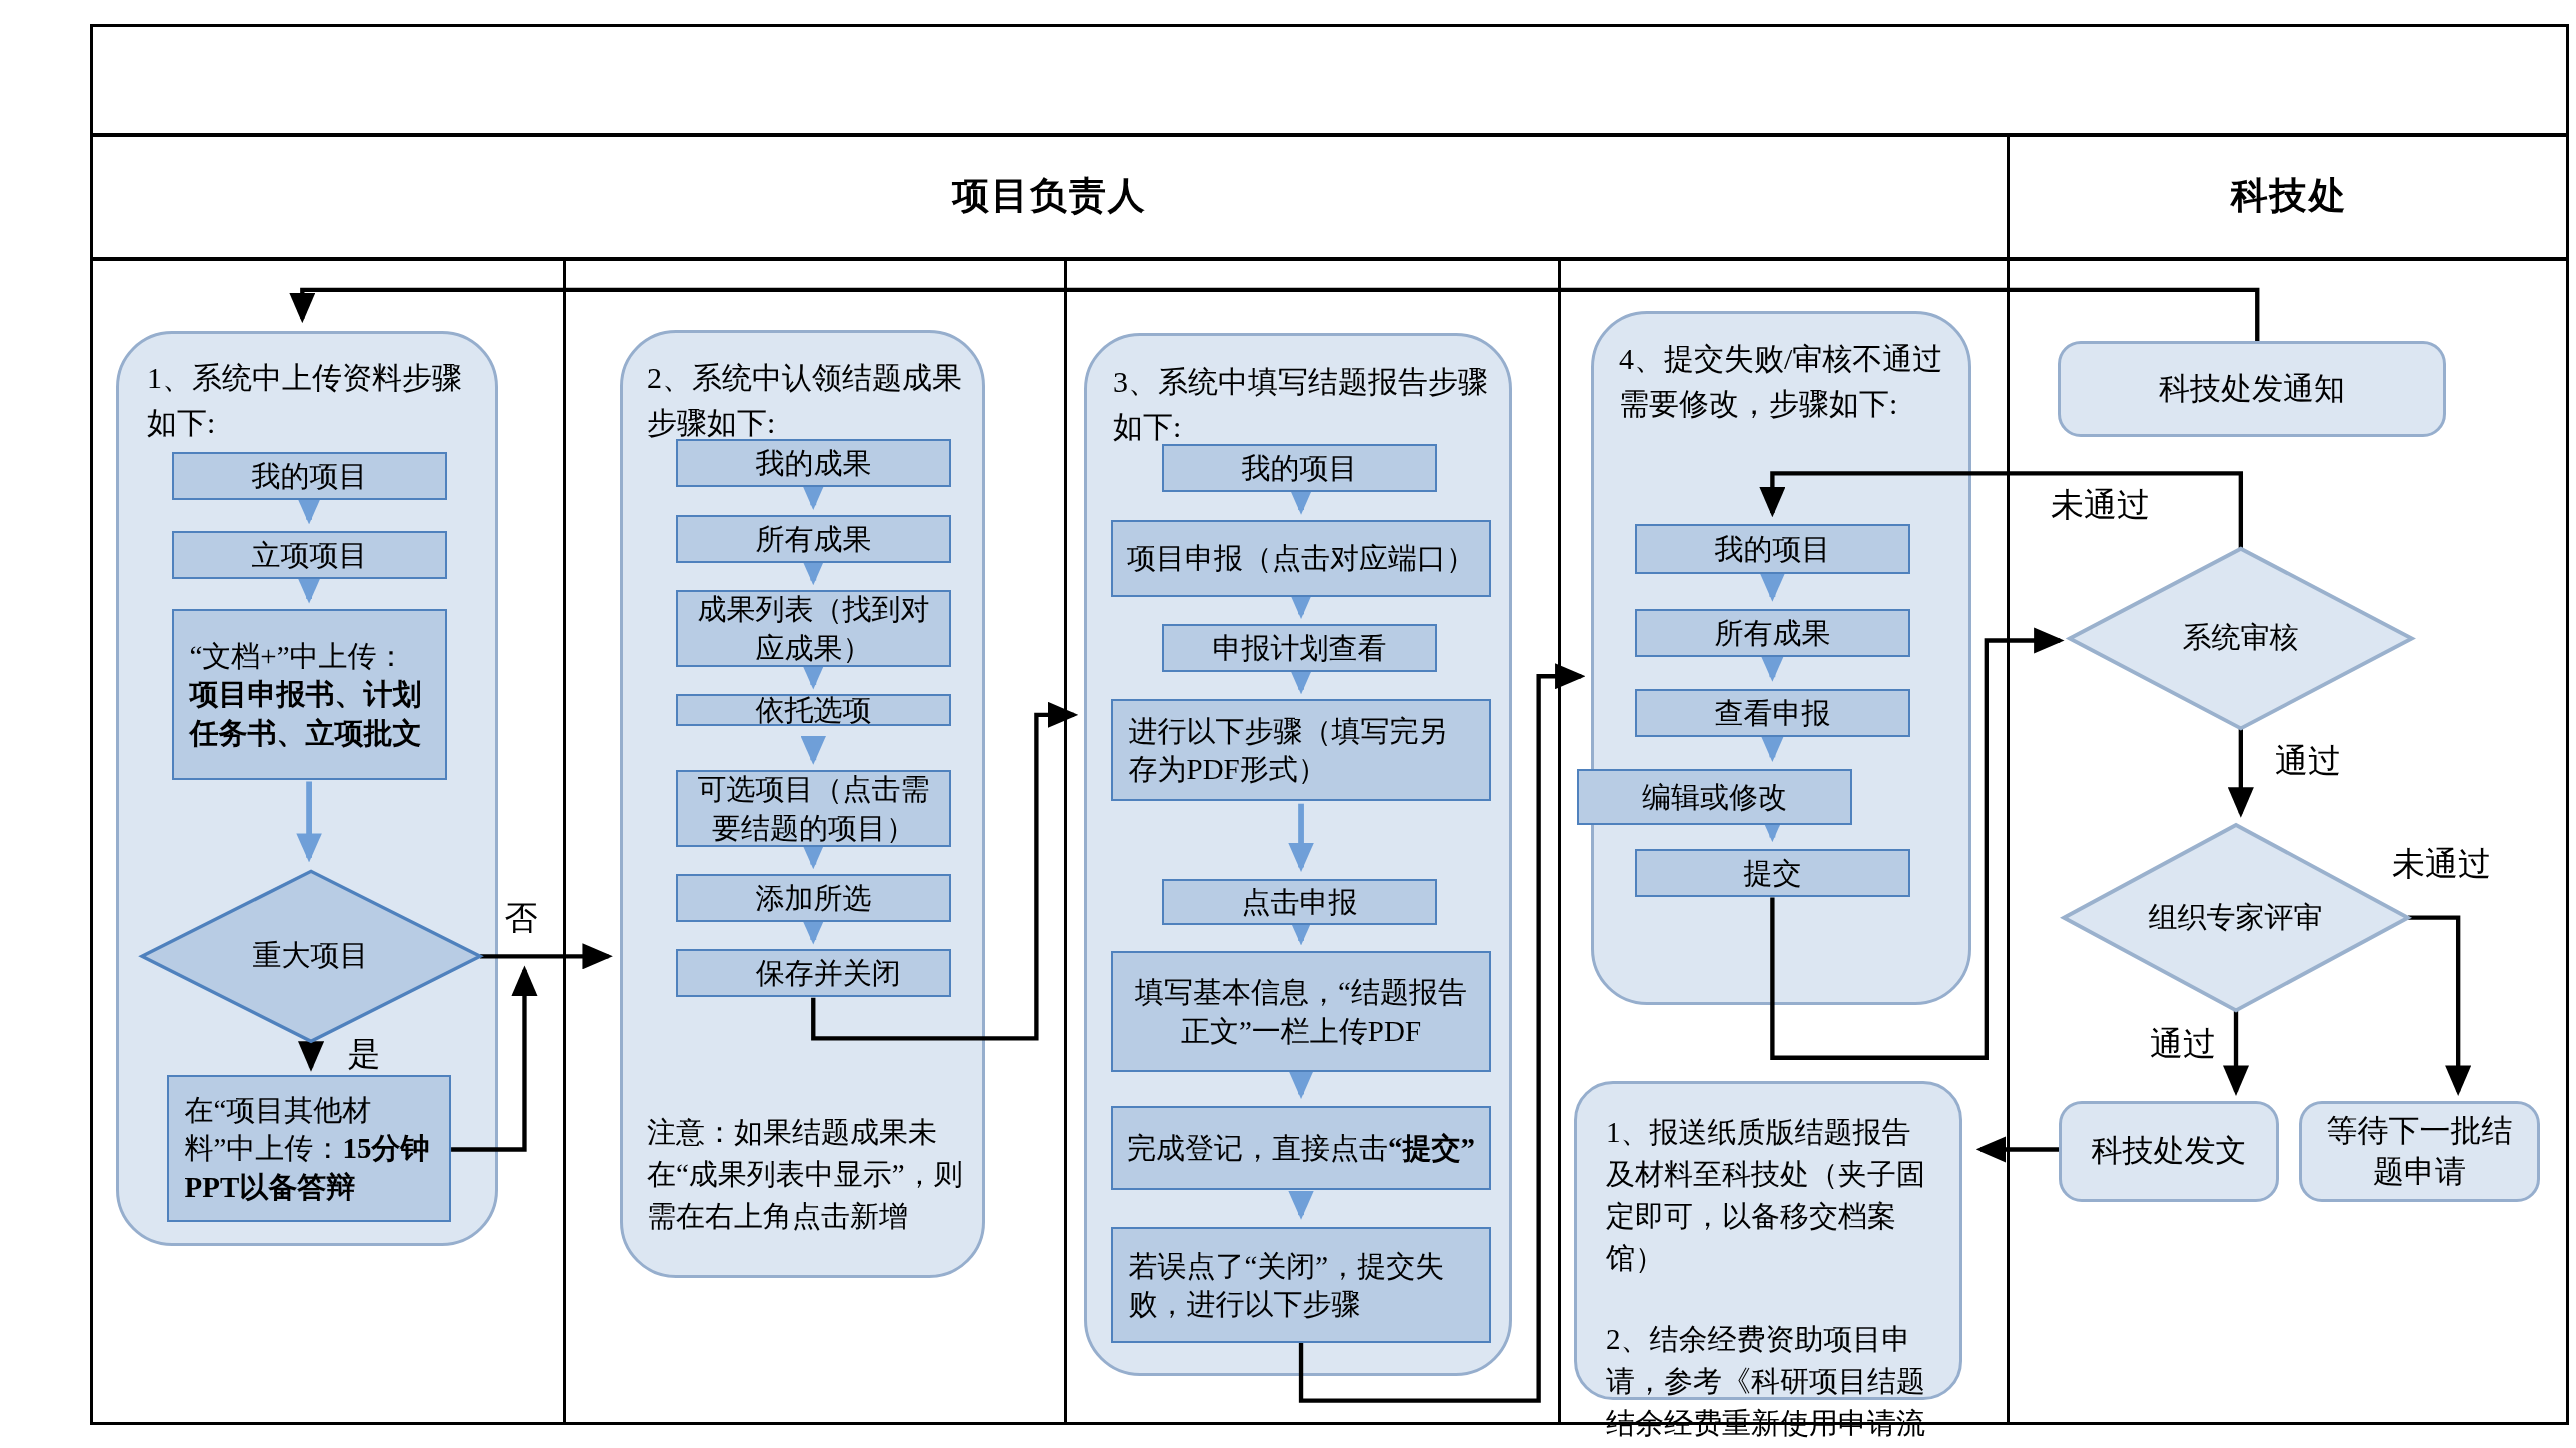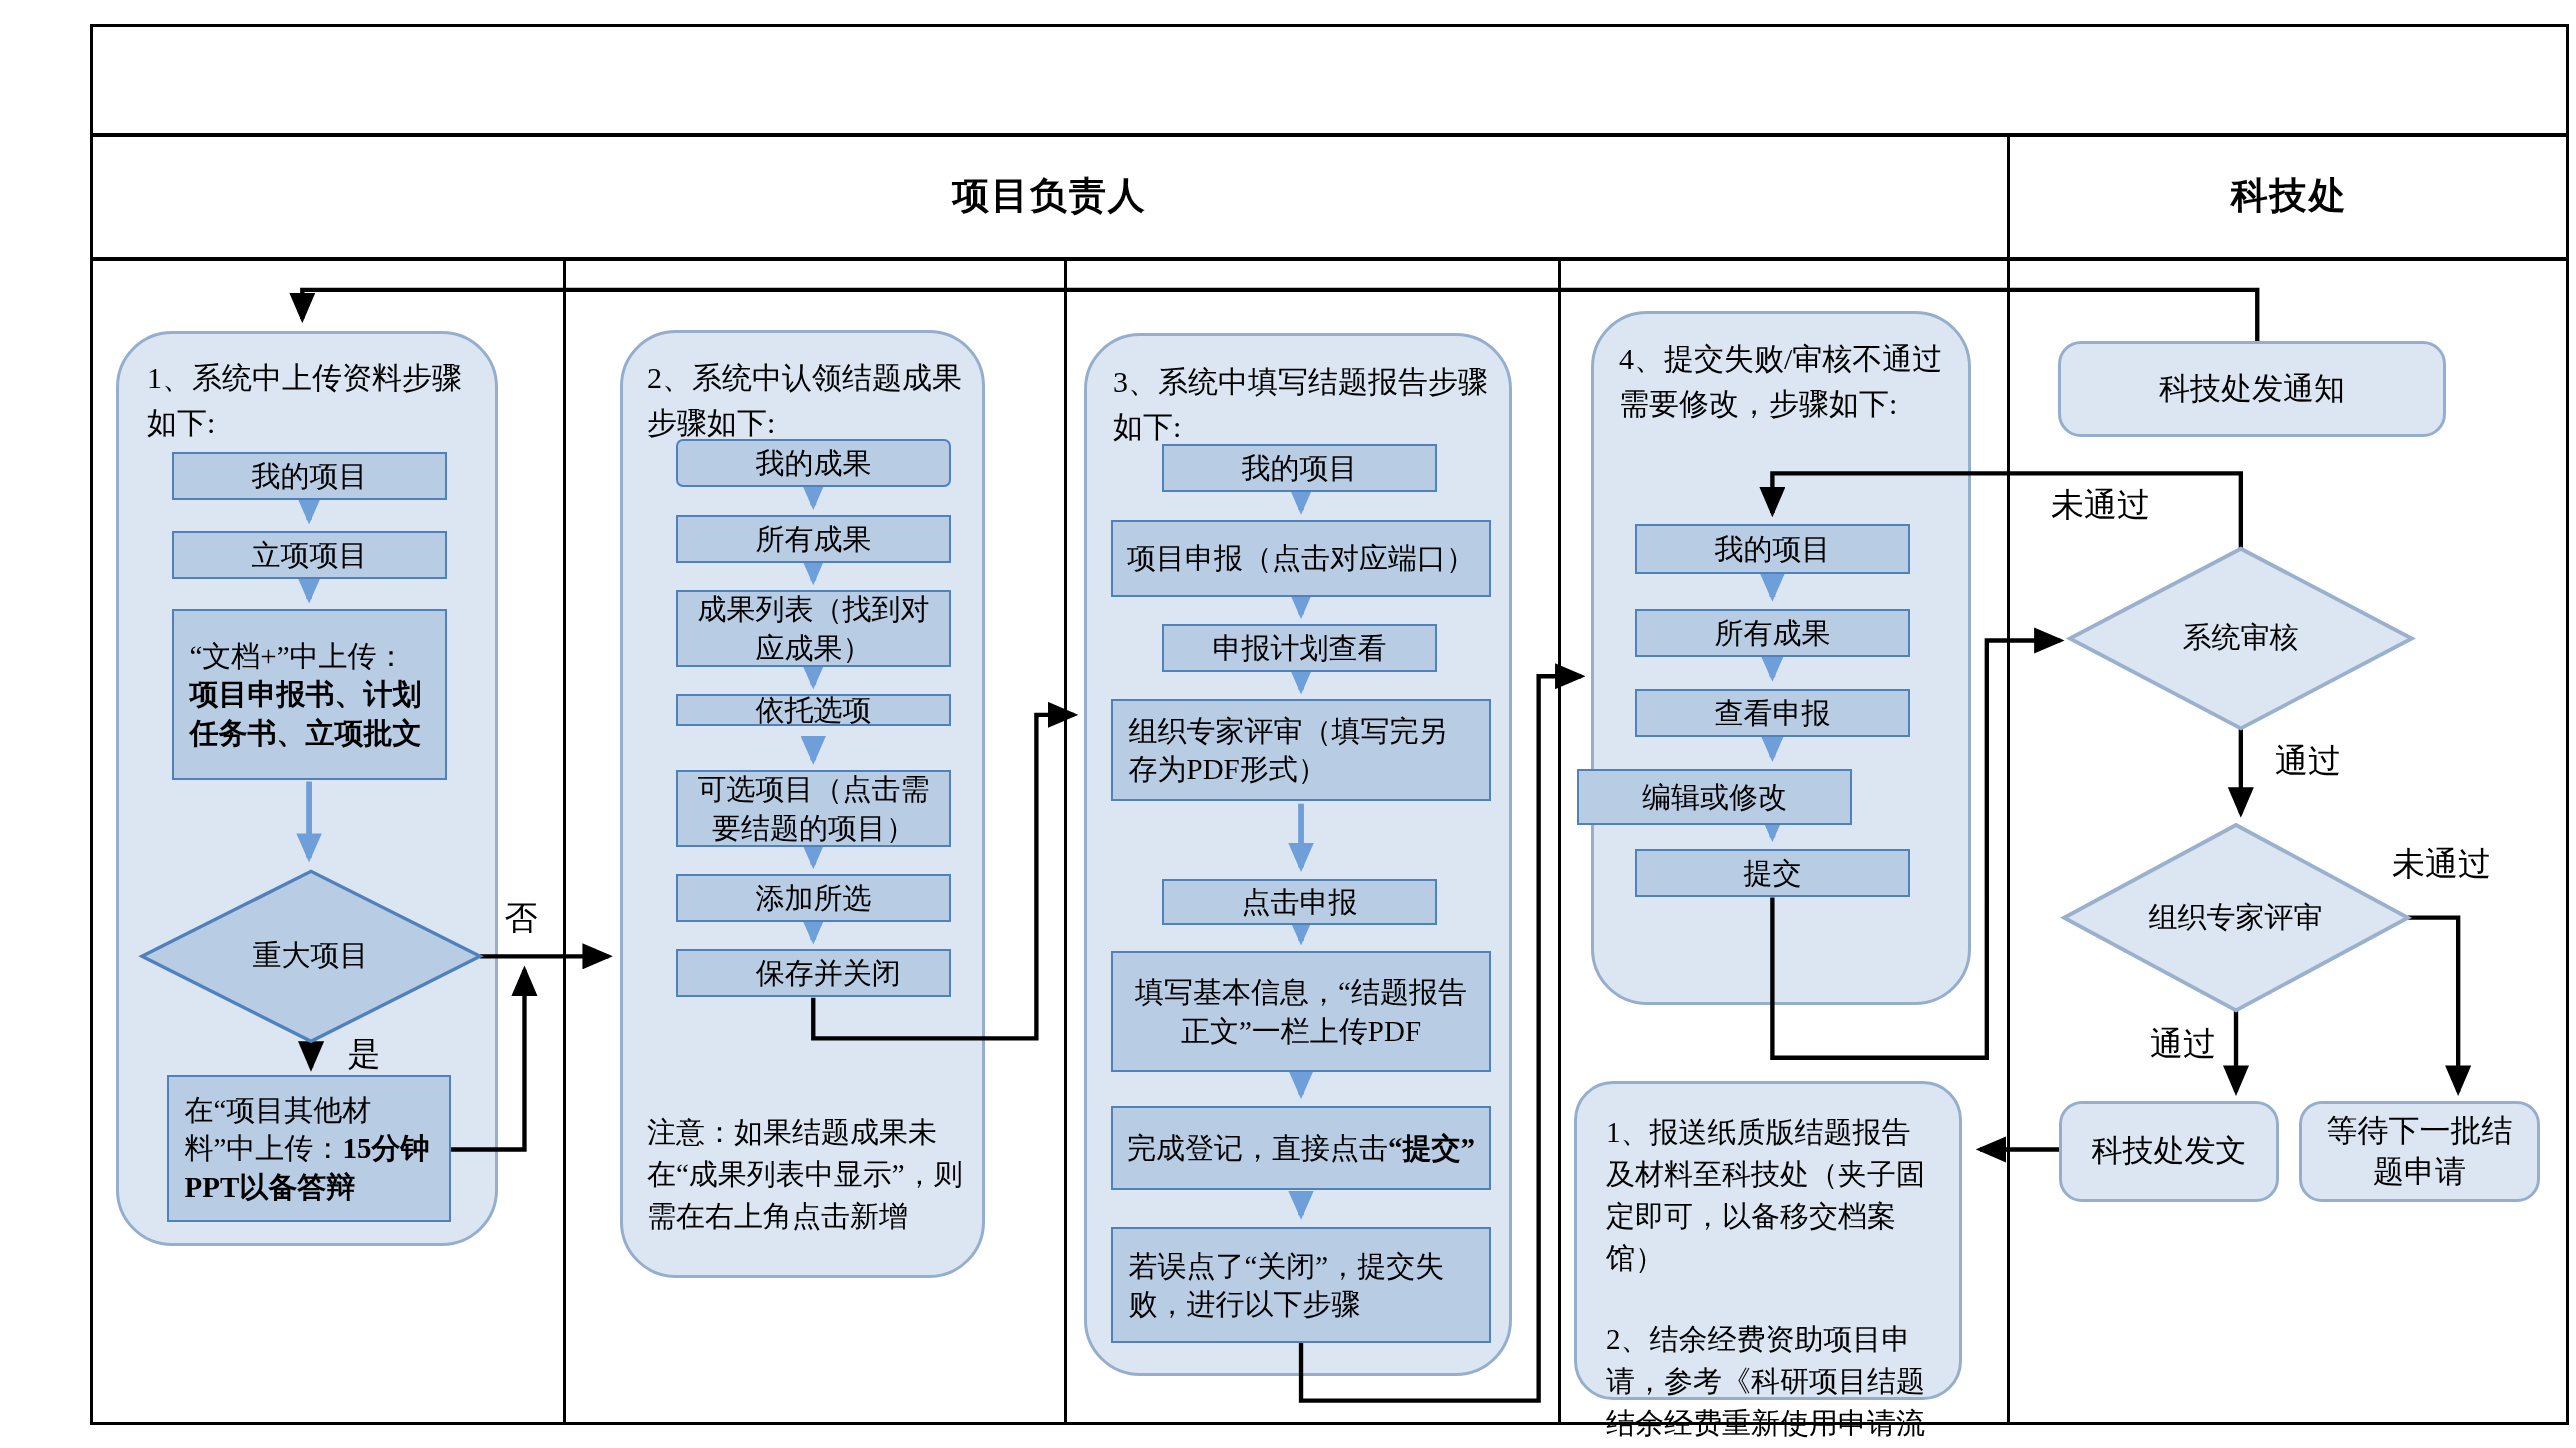--- a/index.html
+++ b/index.html
@@ -119,33 +119,33 @@
   <div class="abs box z3" style="left:172px;top:452px;width:275px;height:48px;">我的项目</div>
   <div class="abs box z3" style="left:172px;top:531px;width:275px;height:48px;">立项项目</div>
   <div class="abs box tl z3" style="left:172px;top:609px;width:275px;height:171px;">
     <span><span>“文档+”中上传：</span><b>项目申报书、计划任务书、立项批文</b></span>
   </div>
   <div class="abs dia-text z3" style="left:214px;top:927px;width:193px;height:58px;">重大项目</div>
   <div class="abs box tl z3" style="left:167px;top:1075px;width:284px;height:147px;">
     <span><span>在“项目其他材料”中上传：</span><b>15分钟PPT以备答辩</b></span>
   </div>
 
-  <div class="abs box z3" style="left:676px;top:439px;width:275px;height:48px;border-radius:7px;">我的成果</div>
+  <div class="abs box z3" style="left:676px;top:439px;width:275px;height:48px;">我的成果</div>
   <div class="abs box z3" style="left:676px;top:515px;width:275px;height:48px;">所有成果</div>
   <div class="abs box z3" style="left:676px;top:590px;width:275px;height:77px;">成果列表（找到对应成果）</div>
   <div class="abs box z3" style="left:676px;top:694px;width:275px;height:32px;">依托选项</div>
   <div class="abs box z3" style="left:676px;top:770px;width:275px;height:77px;">可选项目（点击需要结题的项目）</div>
   <div class="abs box z3" style="left:676px;top:874px;width:275px;height:48px;">添加所选</div>
   <div class="abs box z3" style="left:676px;top:949px;width:275px;height:48px;padding-left:39px;">保存并关闭</div>
   <div class="abs note-text z3" style="left:647px;top:1111px;width:321px;">注意：如果结题成果未在“成果列表中显示”，则需在右上角点击新增</div>
 
   <div class="abs box z3" style="left:1162px;top:444px;width:275px;height:48px;">我的项目</div>
   <div class="abs box z3" style="left:1111px;top:520px;width:380px;height:77px;">项目申报（点击对应端口）</div>
   <div class="abs box z3" style="left:1162px;top:624px;width:275px;height:48px;">申报计划查看</div>
-  <div class="abs box tl z3" style="left:1111px;top:699px;width:380px;height:102px;">组织专家评审（填写完另存为PDF形式）</div>
+  <div class="abs box tl z3" style="left:1111px;top:699px;width:380px;height:102px;">进行以下步骤（填写完另存为PDF形式）</div>
   <div class="abs box z3" style="left:1162px;top:879px;width:275px;height:46px;">点击申报</div>
   <div class="abs box z3" style="left:1111px;top:951px;width:380px;height:121px;">填写基本信息，“结题报告正文”一栏上传PDF</div>
   <div class="abs box z3" style="left:1111px;top:1106px;width:380px;height:84px;">
     <span><span>完成登记，直接点击</span><b>“提交”</b></span>
   </div>
   <div class="abs box tl z3" style="left:1111px;top:1227px;width:380px;height:116px;">若误点了“关闭”，提交失败，进行以下步骤</div>
 
   <div class="abs box z3" style="left:1635px;top:524px;width:275px;height:50px;">我的项目</div>
   <div class="abs box z3" style="left:1635px;top:609px;width:275px;height:48px;">所有成果</div>
   <div class="abs box z3" style="left:1635px;top:689px;width:275px;height:48px;">查看申报</div>

